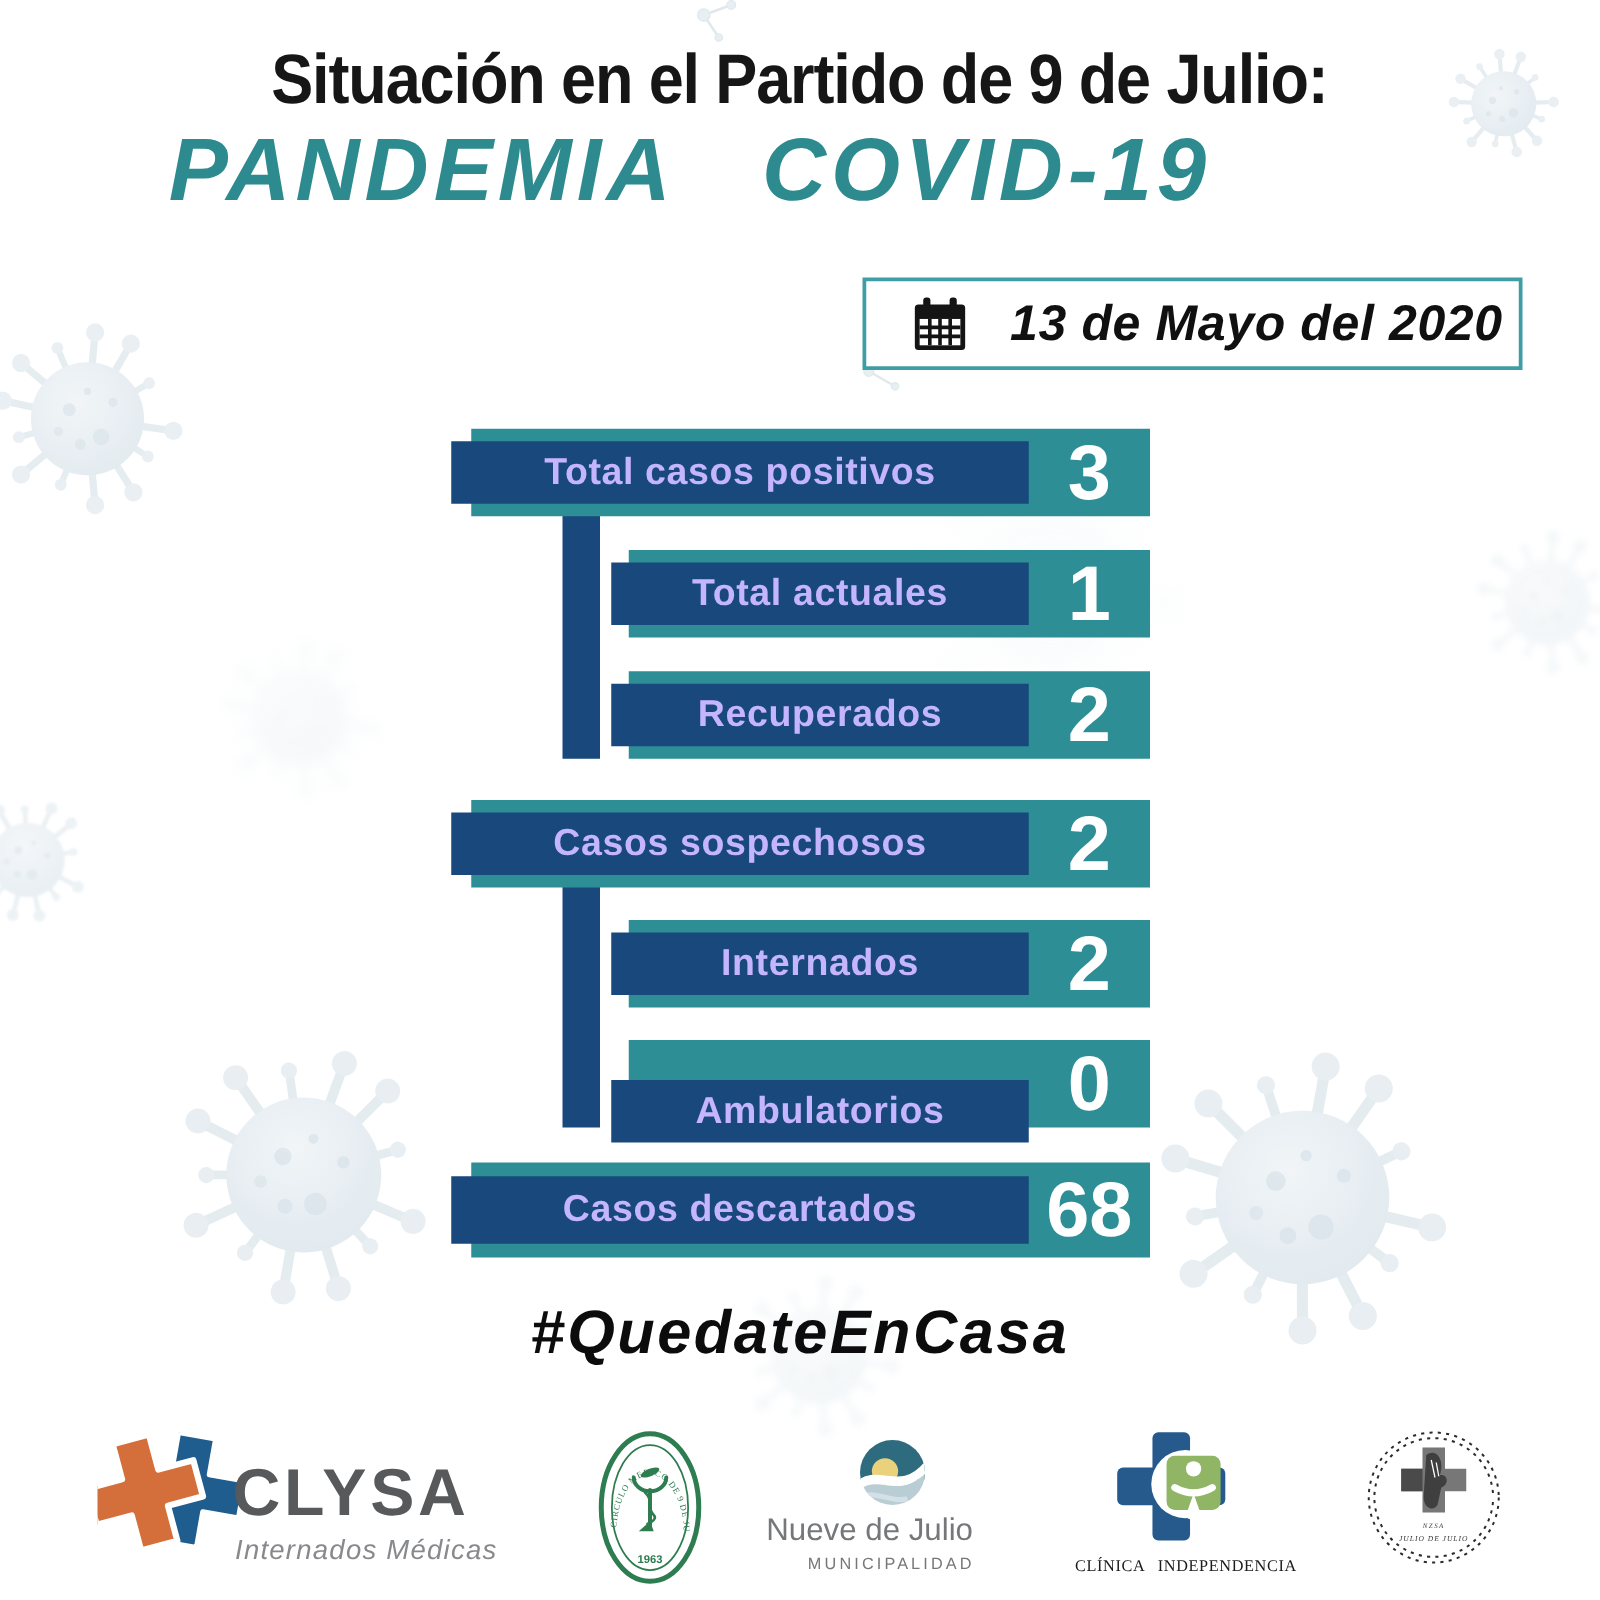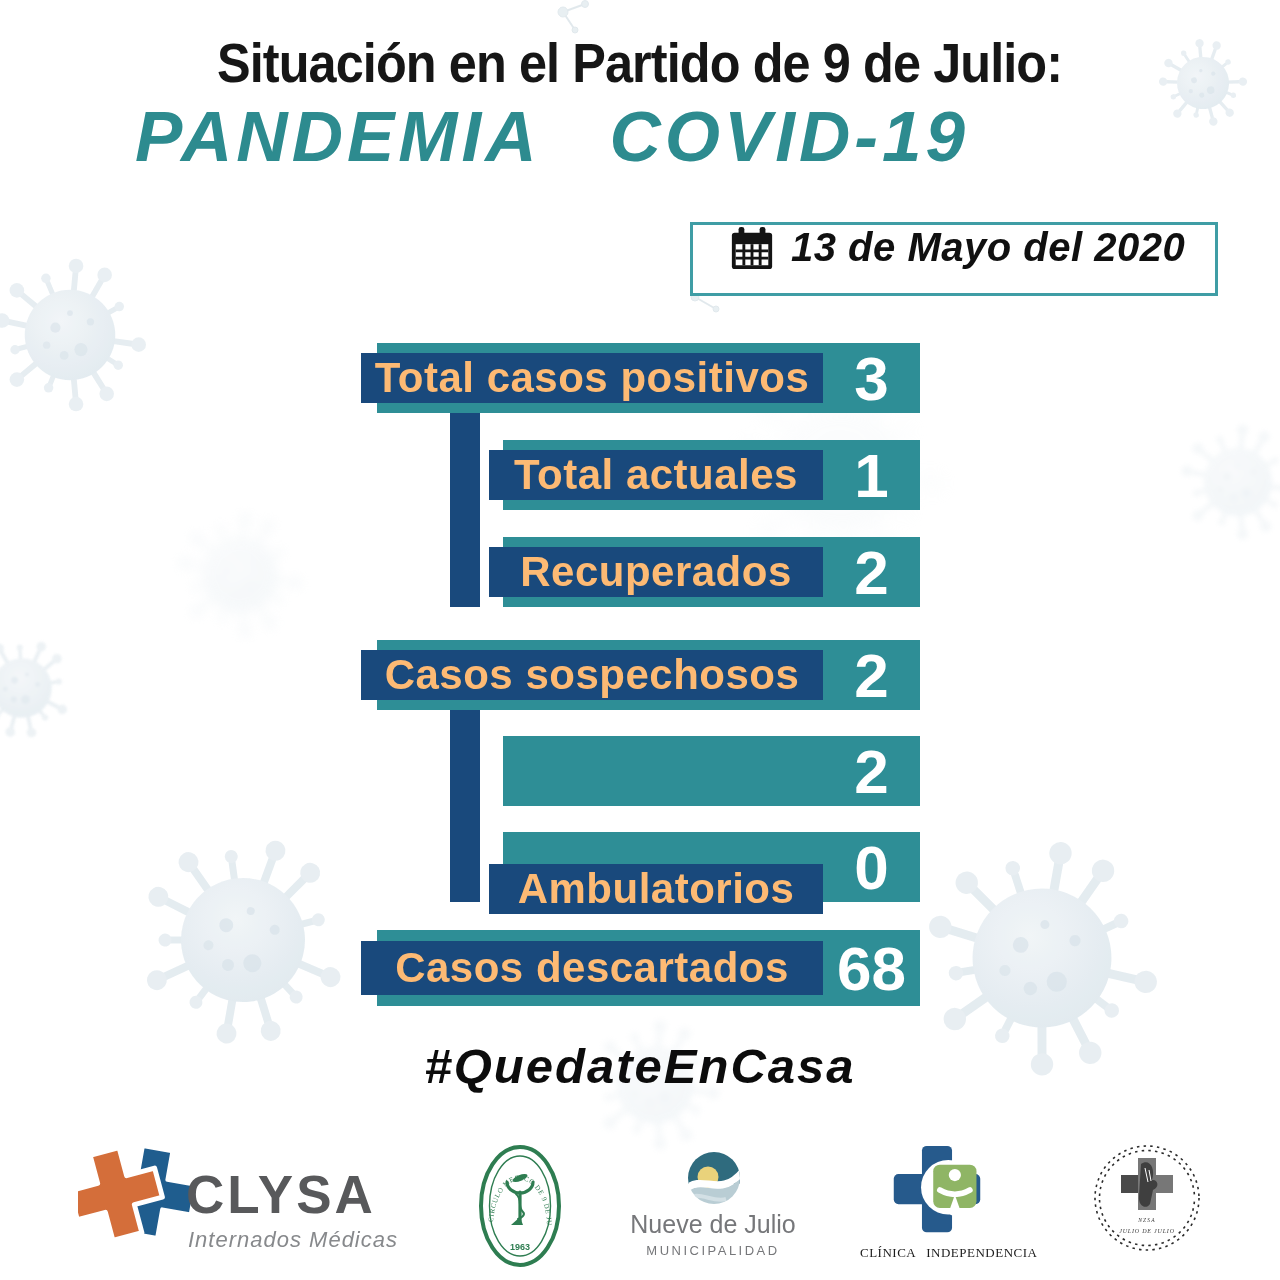--- a/index.html
+++ b/index.html
@@ -16,43 +16,43 @@
   .title1 .squeeze{display:inline-block;transform:scaleX(0.9);transform-origin:50% 50%;}
   .title2{
     position:absolute;left:0;top:96px;width:1104px;text-align:center;
     font-size:71px;font-weight:bold;font-style:italic;color:var(--title-teal);
     letter-spacing:4px;word-spacing:48px;white-space:nowrap;
   }
   
   .datebox{
     position:absolute;left:690px;top:222px;width:528px;height:74px;background:#fff;
     border:3px solid var(--date-border);box-sizing:border-box;
-    display:flex;gap:16px;padding-left:36px;
+    display:flex;align-items:center;gap:33px;padding-left:36px;
   }
   .datebox .dtext{font-size:40px;font-weight:bold;font-style:italic;color:#101010;letter-spacing:0.5px;}
   
   .teal{position:absolute;background:var(--teal);}
   .navy{position:absolute;background:var(--navy);display:flex;align-items:center;justify-content:center;}
-  .navy span{color:#fdba74;font-size:42px;font-weight:bold;letter-spacing:0.5px;white-space:nowrap;}
+  .navy span{color:#c4b5fd;font-size:30px;font-weight:bold;letter-spacing:0.5px;white-space:nowrap;}
   .val{
     position:absolute;left:823px;width:97px;display:flex;align-items:center;justify-content:center;
     color:#ffffff;font-size:62px;font-weight:bold;
   }
   .conn{position:absolute;left:450px;width:30px;background:var(--navy);}
   
   .hashtag{
     position:absolute;left:0;top:1038px;width:1280px;text-align:center;
     font-size:49px;font-weight:bold;font-style:italic;color:#0c0c0c;letter-spacing:2px;
   }
   
   .clysa-name{position:absolute;left:186px;top:1164px;font-size:53px;font-weight:bold;
     color:var(--clysa-gray);letter-spacing:3px;}
   .clysa-tag{position:absolute;left:188px;top:1227px;font-size:22px;font-style:italic;
     color:#87898c;letter-spacing:1px;}
-  .muni-name{position:absolute;left:613px;top:1210px;width:200px;text-align:center;
+  .muni-name{position:absolute;left:613px;top:1210px;width:200px;
     font-size:25px;color:#76777a;letter-spacing:0px;}
   .muni-sub{position:absolute;left:613px;top:1243px;width:200px;text-align:center;
     font-size:13px;color:#76777a;letter-spacing:2.5px;}
   .clinica-name{position:absolute;left:860px;top:1245px;width:172px;text-align:center;
     font-family:"Liberation Serif", serif;font-size:13px;color:#1c1c1c;letter-spacing:0.5px;word-spacing:7px;white-space:nowrap;}
 </style>
 </head>
 <body>
 
 <div class="canvas">
@@ -172,20 +172,23 @@
   </div>
   <div class="val" style="top:537px;height:70px;">2</div>
 
   <div class="teal" style="left:377px;top:640px;width:543px;height:70px;"></div>
   <div class="navy" style="left:361px;top:650px;width:462px;height:50px;">
     <span>Casos sospechosos</span>
   </div>
   <div class="val" style="top:640px;height:70px;">2</div>
 
   <div class="teal" style="left:503px;top:736px;width:417px;height:70px;"></div>
+  <div class="navy" style="left:489px;top:746px;width:334px;height:50px;">
+    <span>Internados</span>
+  </div>
   <div class="val" style="top:736px;height:70px;">2</div>
 
   <div class="teal" style="left:503px;top:832px;width:417px;height:70px;"></div>
   <div class="navy" style="left:489px;top:842px;width:334px;height:50px;margin-top:22px;">
     <span>Ambulatorios</span>
   </div>
   <div class="val" style="top:832px;height:70px;">0</div>
 
   <div class="teal" style="left:377px;top:930px;width:543px;height:76px;"></div>
   <div class="navy" style="left:361px;top:941px;width:462px;height:54px;">

